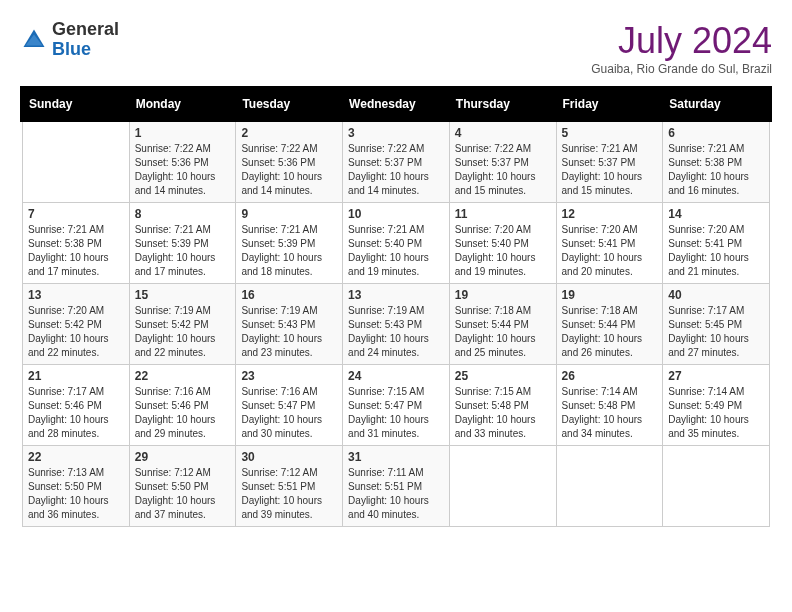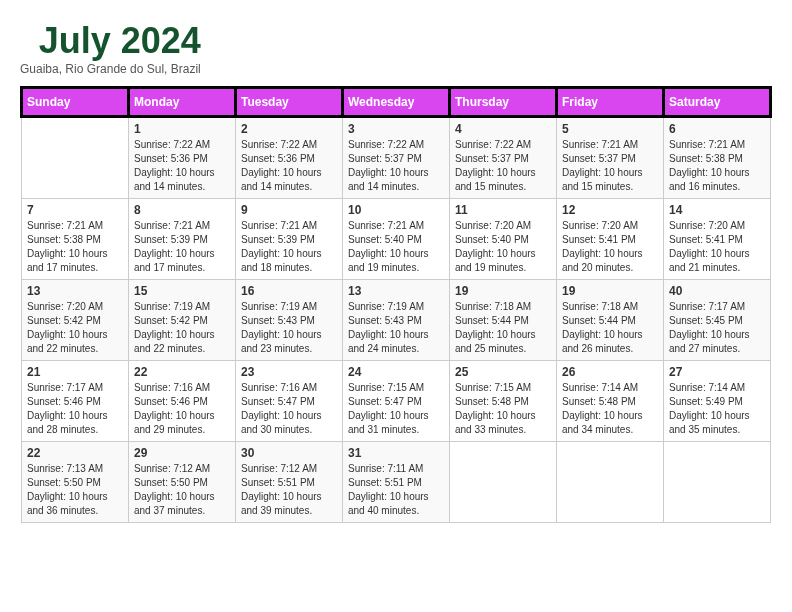--- a/index.html
+++ b/index.html
@@ -32,40 +32,40 @@
     .logo-icon {
       width: 28px;
       height: 28px;
       margin-right: 4px;
     }
     .title-area {
       text-align: right;
     }
     .month-title {
       font-size: 36px;
-      font-weight: bold;
-      color: #14532d;
+      font-weight: normal;
+      color: #701a75;
     }
     .location {
       font-size: 12px;
       color: #555;
     }
     table {
       width: 100%;
       border-collapse: collapse;
       font-size: 11px;
     }
     thead tr th {
-      background-color: #d946ef;
+      background-color: #000000;
       color: #fff;
       padding: 6px 4px;
       text-align: left;
       font-size: 12px;
       font-weight: bold;
-      border: 3px solid #000000;
+      border: 5px solid #000000;
     }
     tbody tr td {
       border: 1px solid #ccc;
       padding: 4px 5px;
       vertical-align: top;
       width: 14.28%;
       min-height: 80px;
       background: #fff;
     }
     tbody tr:nth-child(odd) td {
@@ -81,20 +81,30 @@
       font-size: 10px;
       color: #333;
       line-height: 1.4;
     }
     .empty { background: #fff !important; }
   </style>
 </head>
 <body>
 
 <div class="header">
+  <div class="logo">
+    <svg class="logo-icon" viewBox="0 0 40 40">
+      <polygon points="20,5 35,30 5,30" fill="#1a6ab5"></polygon>
+      <polygon points="20,12 32,28 8,28" fill="#5aa0e0" opacity="0.5"></polygon>
+    </svg>
+    <div class="logo-text">
+      <span class="logo-general">General</span>
+      <span class="logo-blue">Blue</span>
+    </div>
+  </div>
   <div class="title-area">
     <div class="month-title">July 2024</div>
     <div class="location">Guaiba, Rio Grande do Sul, Brazil</div>
   </div>
 </div>
 
 <table>
   <thead>
     <tr>
     <th>Sunday</th>

